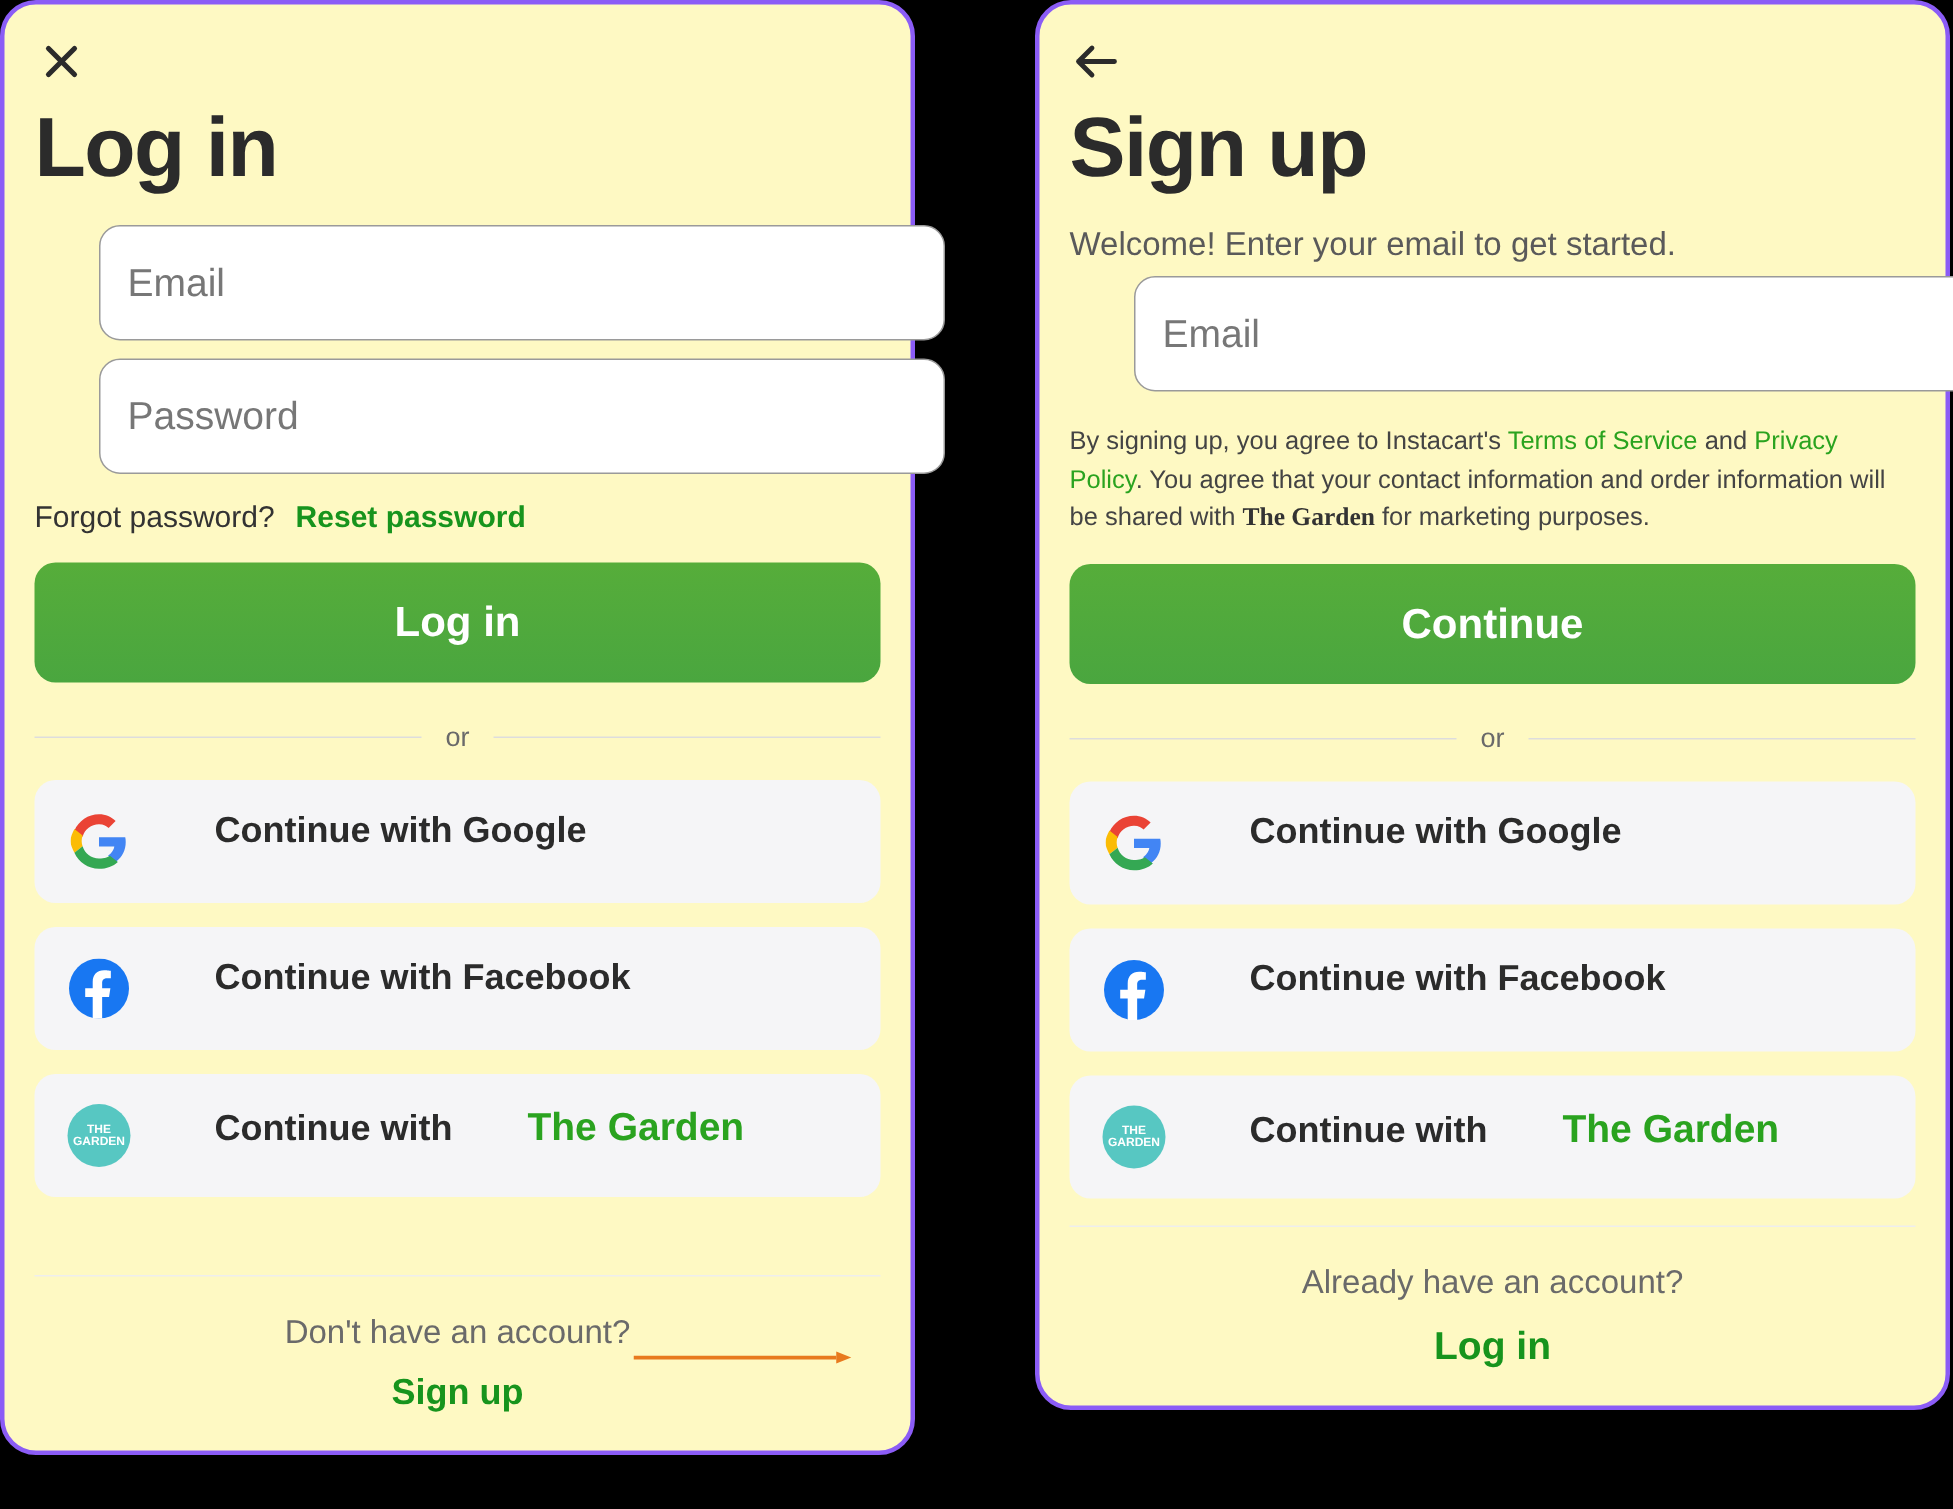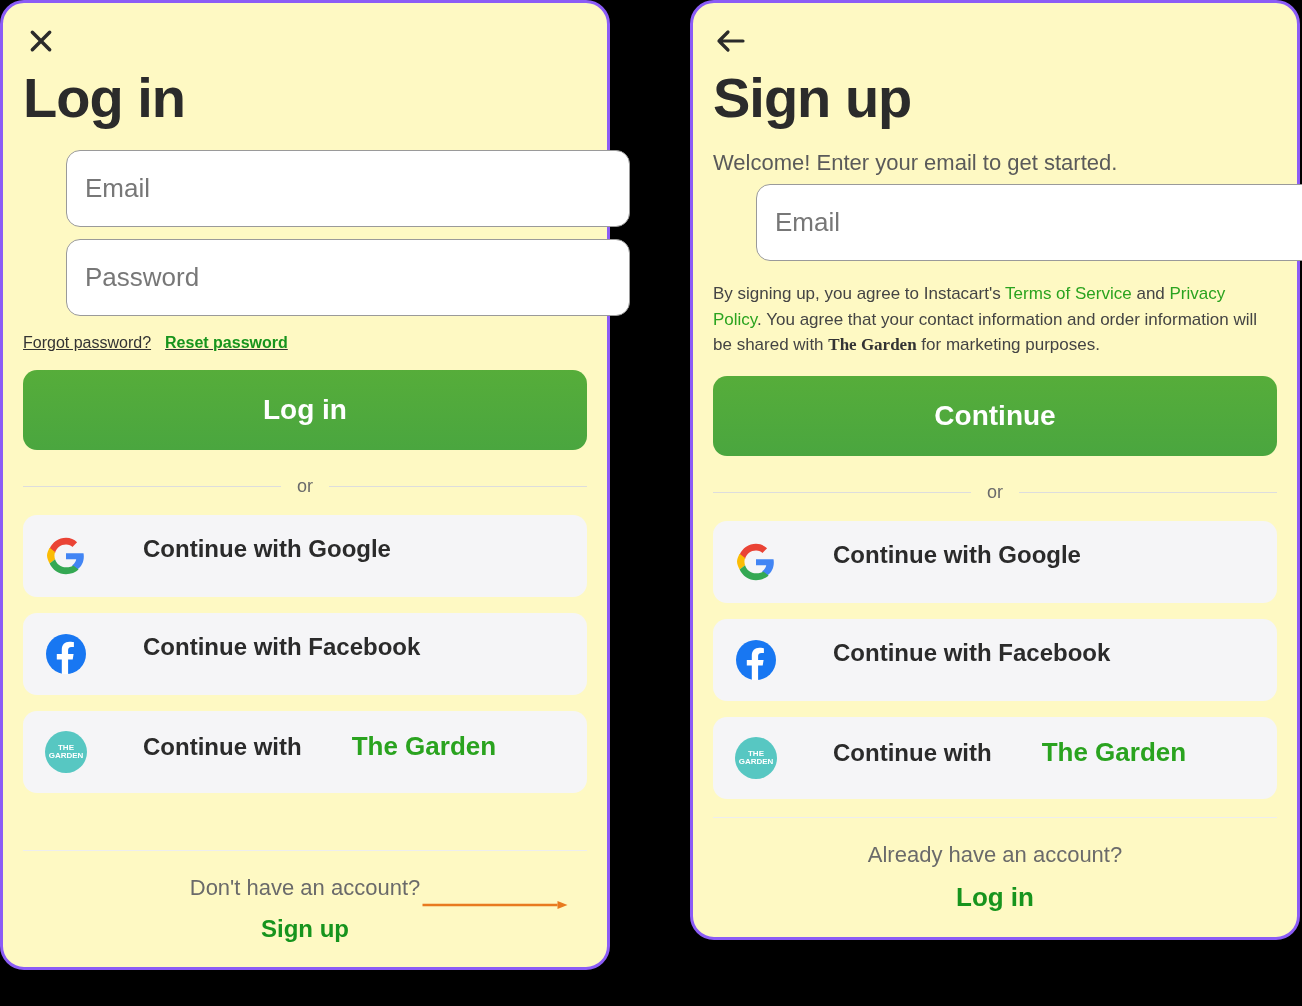--- a/index.html
+++ b/index.html
@@ -51,23 +51,22 @@
     border: 1px solid #9a9a9a;
     border-radius: 14px;
     padding: 22px 18px;
     margin-bottom: 12px;
     outline: none;
     margin-left: 43px;
   }
   .input::placeholder { color: #777; }
   .forgot-row {
     display: flex; align-items: flex-start; gap: 14px;
-    font-size: 16px; color: #333;
+    font-size: 20px; color: #333;
     margin: 6px 0 18px 0;
-    text-decoration: underline;
   }
   .forgot-row a { color: #17941d; font-weight: 600; text-decoration: none; }
   .big-btn {
     width: 100%;
     background: #4aa63f;
     background: linear-gradient(#56ad3a,#4aa63f);
     color: #fff;
     font-size: 28px;
     font-weight: 600;
     border: none;

